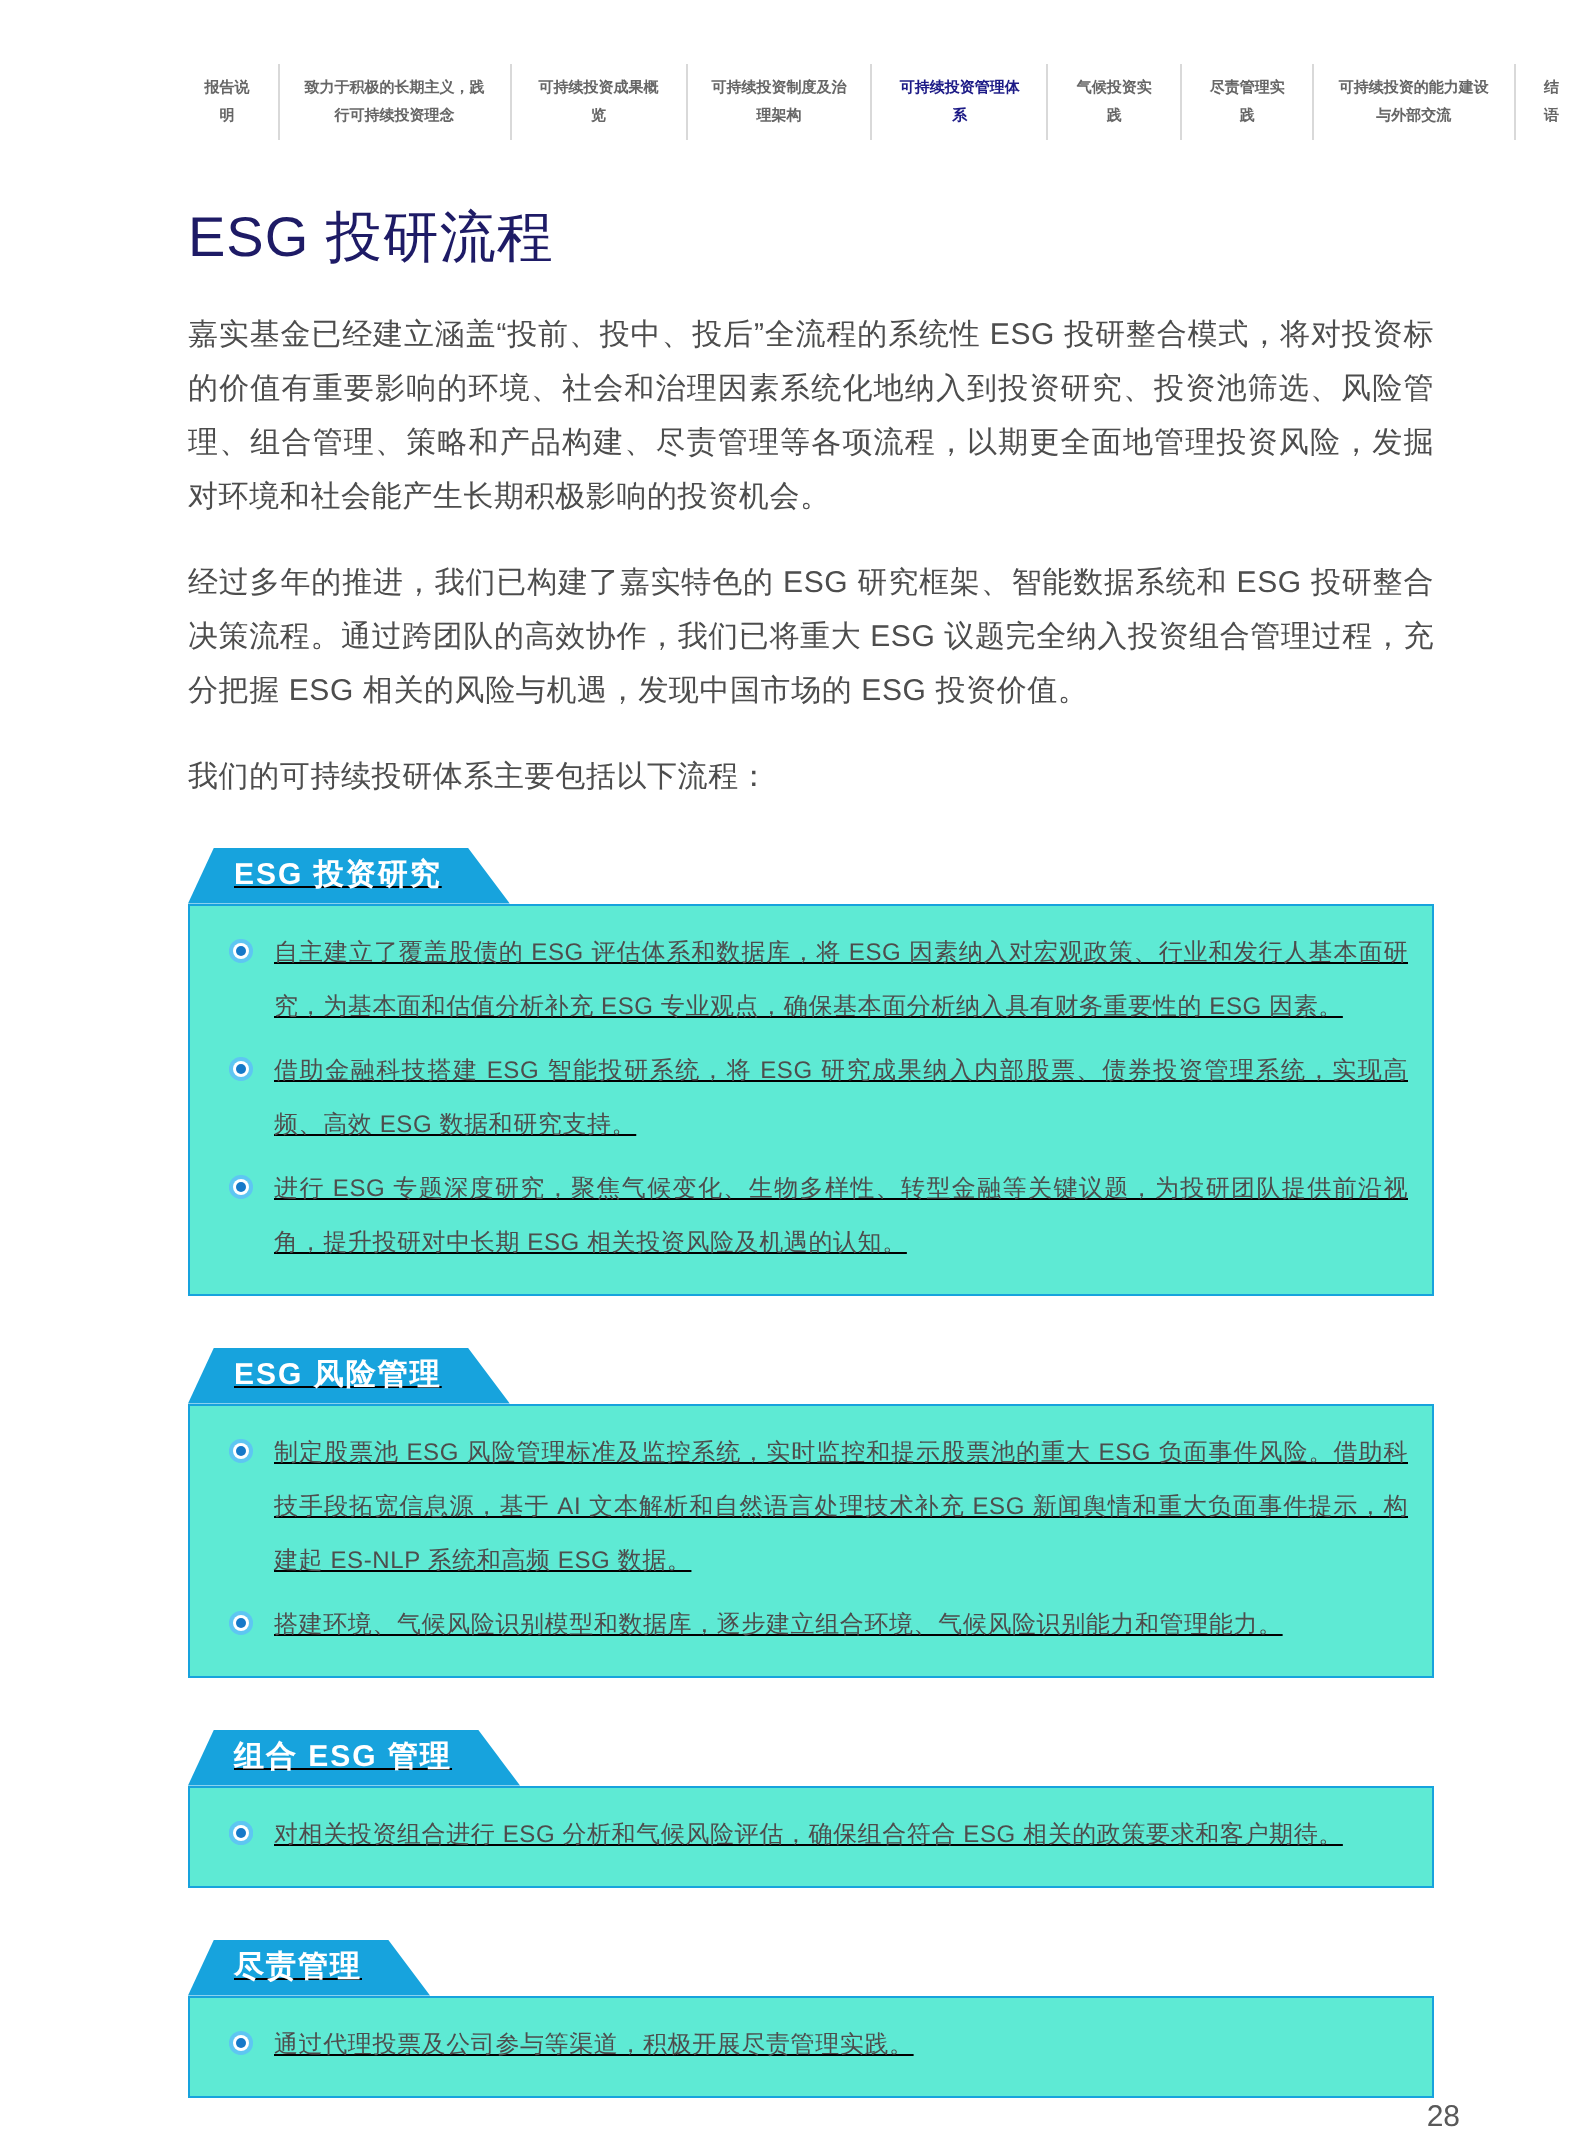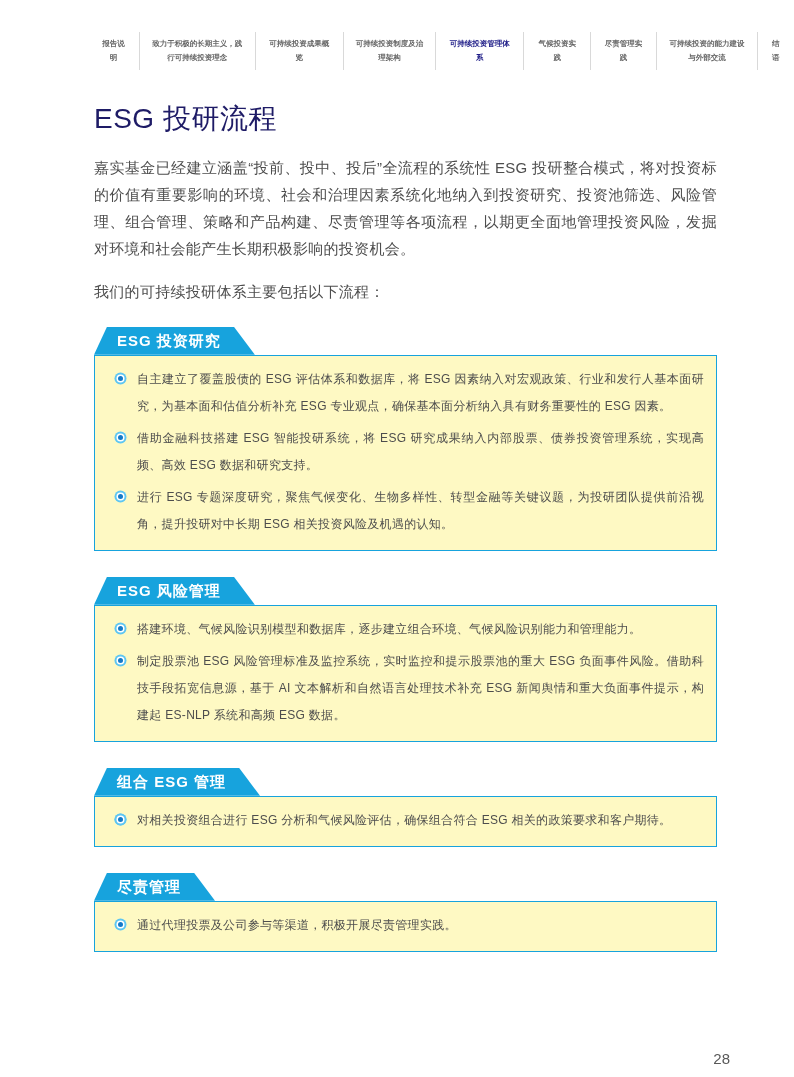--- a/index.html
+++ b/index.html
@@ -50,39 +50,39 @@
   }
   .para {
     margin: 16px 0 0;
     font-size: 15px;
     line-height: 27px;
     color: var(--text);
     text-align: justify;
     letter-spacing: 0.3px;
   }
 
-  .section { margin-top: 22px; }
+  .section { margin-top: 22px; text-decoration: underline; }
   .section + .section { margin-top: 26px; }
 
   .banner {
     display: block;
     width: fit-content;
     height: 28px;
     line-height: 28px;
     background: var(--accent);
     color: #ffffff;
     font-size: 15px;
     font-weight: bold;
     padding: 0 34px 0 23px;
     letter-spacing: 1px;
     clip-path: polygon(13px 0, calc(100% - 21px) 0, 100% 100%, 0 100%);
   }
   .box {
     border: 1px solid var(--accent);
-    background: #fef9c3;
+    background: #5eead4;
     padding: 5px 12px 7px;
   }
   .bullet {
     position: relative;
     padding-left: 30px;
     margin: 5px 0;
     font-size: 12px;
     line-height: 27px;
     color: var(--text);
     text-align: justify;
@@ -149,20 +149,21 @@
       </div>
     </nav>
 
   <main class="content">
     <h1 class="title">ESG 投研流程</h1>
 
     <div>
 
         <p class="para">嘉实基金已经建立涵盖“投前、投中、投后”全流程的系统性 ESG 投研整合模式，将对投资标的价值有重要影响的环境、社会和治理因素系统化地纳入到投资研究、投资池筛选、风险管理、组合管理、策略和产品构建、尽责管理等各项流程，以期更全面地管理投资风险，发掘对环境和社会能产生长期积极影响的投资机会。</p>
 
+        <p class="para">经过多年的推进，我们已构建了嘉实特色的 ESG 研究框架、智能数据系统和 ESG 投研整合决策流程。通过跨团队的高效协作，我们已将重大 ESG 议题完全纳入投资组合管理过程，充分把握 ESG 相关的风险与机遇，发现中国市场的 ESG 投资价值。</p>
 
         <p class="para">我们的可持续投研体系主要包括以下流程：</p>
       </div>
 
     <div>
 
         <section class="section">
           <div class="banner">
             <span>ESG 投资研究</span>
           </div>
@@ -186,26 +187,26 @@
         </section>
 
         <section class="section">
           <div class="banner">
             <span>ESG 风险管理</span>
           </div>
           <div class="box">
 
               <div class="bullet">
                 <span class="bullet-icon"></span>
+                <span>制定股票池 ESG 风险管理标准及监控系统，实时监控和提示股票池的重大 ESG 负面事件风险。借助科技手段拓宽信息源，基于 AI 文本解析和自然语言处理技术补充 ESG 新闻舆情和重大负面事件提示，构建起 ES-NLP 系统和高频 ESG 数据。</span>
+              </div>
+
+              <div class="bullet">
+                <span class="bullet-icon"></span>
                 <span>搭建环境、气候风险识别模型和数据库，逐步建立组合环境、气候风险识别能力和管理能力。</span>
-              </div>
-
-              <div class="bullet">
-                <span class="bullet-icon"></span>
-                <span>制定股票池 ESG 风险管理标准及监控系统，实时监控和提示股票池的重大 ESG 负面事件风险。借助科技手段拓宽信息源，基于 AI 文本解析和自然语言处理技术补充 ESG 新闻舆情和重大负面事件提示，构建起 ES-NLP 系统和高频 ESG 数据。</span>
               </div>
             </div>
         </section>
 
         <section class="section">
           <div class="banner">
             <span>组合 ESG 管理</span>
           </div>
           <div class="box">
 

